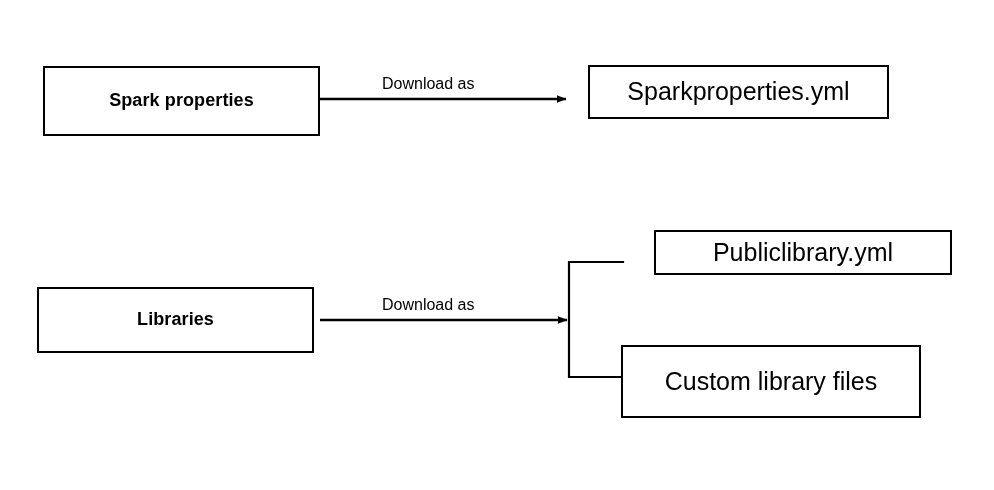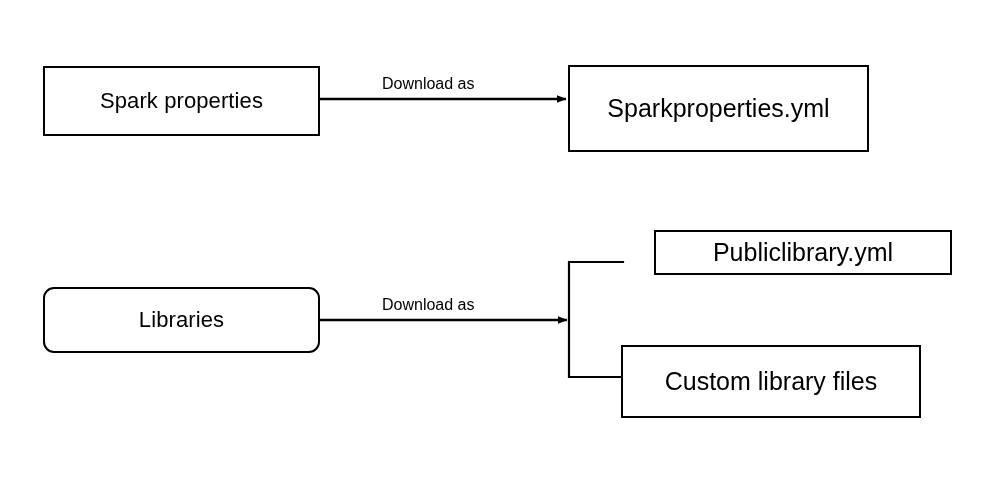--- a/index.html
+++ b/index.html
@@ -34,22 +34,22 @@
     border: 2px solid #000000;
     display: flex;
     align-items: center;
     justify-content: center;
     text-align: center;
     color: #000000;
     line-height: 1.1;
     padding: 0 8px;
   }
   .node-source {
-    font-weight: normal;
-    font-size: 22px;
+    font-weight: bold;
+    font-size: 18px;
     letter-spacing: 0.1px;
   }
   .node-output {
     font-weight: normal;
     font-size: 25px;
   }
   .edge-label {
     position: absolute;
     font-size: 16px;
     font-weight: normal;
@@ -75,25 +75,25 @@
 
     <line x1="320" y1="320" x2="567" y2="320" stroke="#000000" stroke-width="2.6" marker-end="url(#arrowhead)"></line>
 
     <path d="M 623 262 L 569 262 L 569 377 L 621 377" fill="none" stroke="#000000" stroke-width="2.2" stroke-linecap="square" stroke-linejoin="miter"></path>
   </svg>
 
   <div class="node node-source" style="left:43px; top:66px; width:277px; height:70px;">
     <span>Spark properties</span>
   </div>
 
-  <div class="node node-output" style="left:568px; top:65px; width:301px; height:87px;">
+  <div class="node node-output" style="left:588px; top:65px; width:301px; height:54px;">
     <span>Sparkproperties.yml</span>
   </div>
 
-  <div class="node node-source" style="left:43px; top:287px; width:277px; height:66px;border-radius:11px;">
+  <div class="node node-source" style="left:37px; top:287px; width:277px; height:66px;">
     <span>Libraries</span>
   </div>
 
   <div class="node node-output" style="left:654px; top:230px; width:298px; height:45px;">
     <span>Publiclibrary.yml</span>
   </div>
 
   <div class="node node-output" style="left:621px; top:345px; width:300px; height:73px;">
     <span>Custom library files</span>
   </div>

